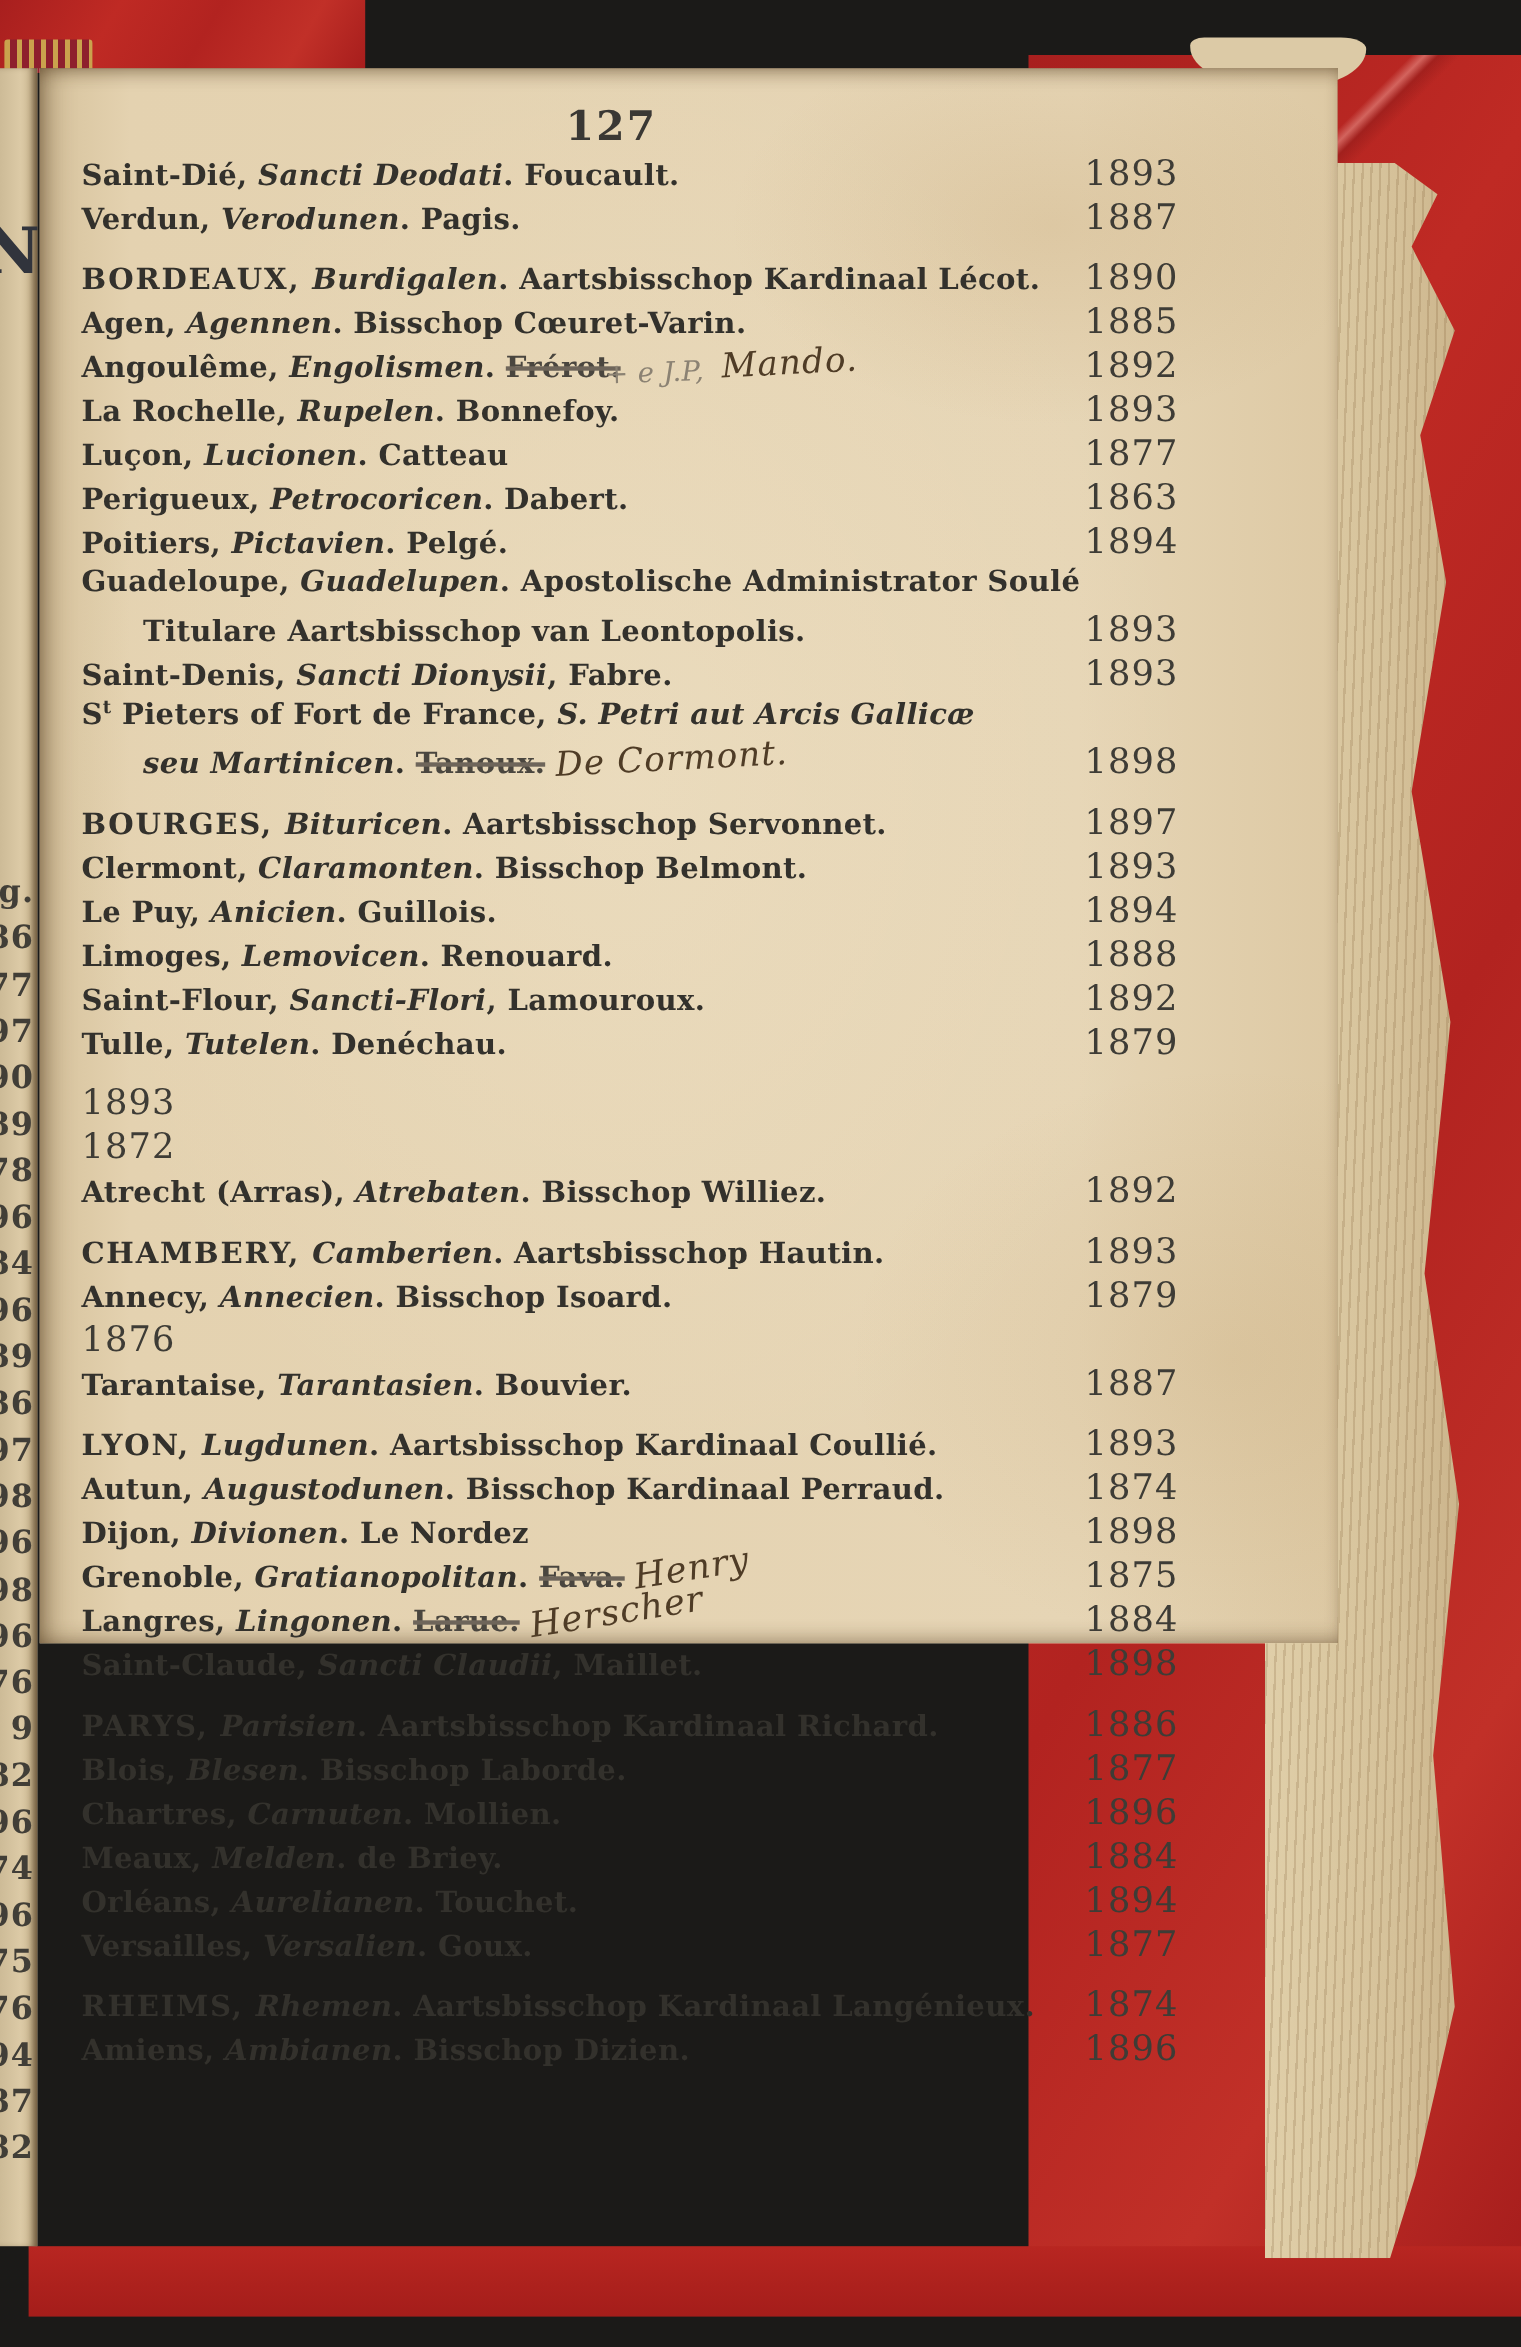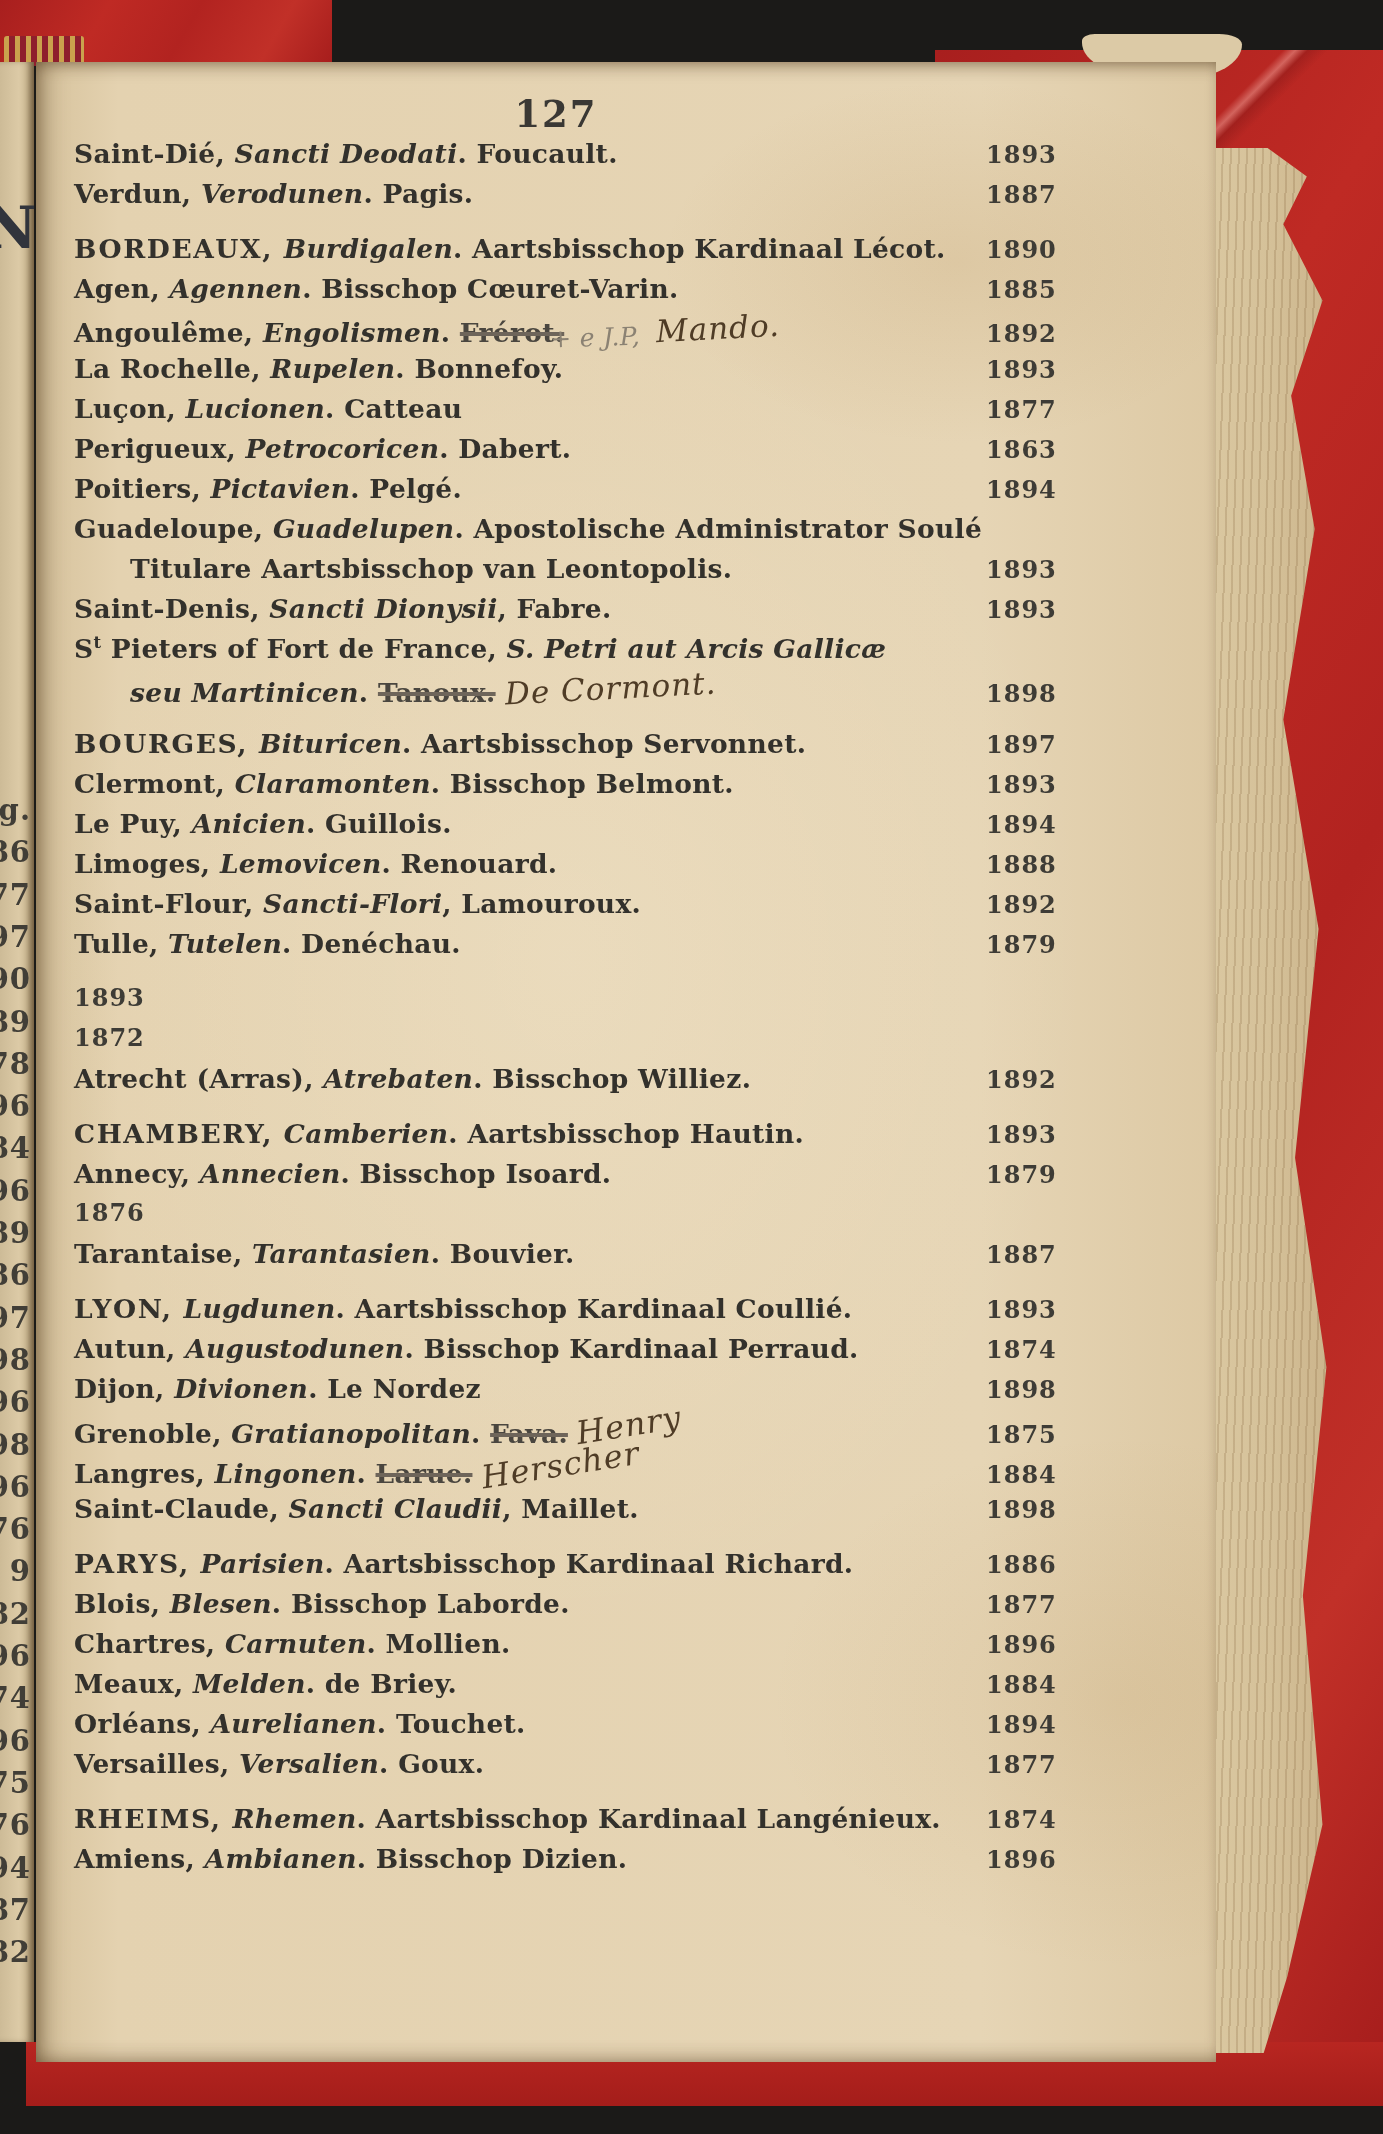--- a/index.html
+++ b/index.html
@@ -30,40 +30,40 @@
 
   
   #left-strip{position:absolute;left:0;top:62px;width:34px;height:1980px;overflow:hidden;
       background:linear-gradient(90deg,#cdbb97,#dccaa6 55%,#c7b38c);
       box-shadow:inset -7px 0 7px -3px rgba(60,38,16,.65);}
   #left-letter{position:absolute;left:-16px;font-size:58px;font-weight:700;color:#31343c;}
   .frag{position:absolute;right:3px;font-size:29px;font-weight:700;color:#413e37;
       white-space:nowrap;letter-spacing:1px;}
 
   
-  #main-page{position:absolute;left:36px;top:62px;width:1180px;height:2000px;
+  #main-page{position:absolute;left:36px;top:62px;width:1180px;height:1432px;
       background:
         radial-gradient(ellipse 420px 260px at 78% 10%,rgba(165,120,55,.14),transparent 70%),
         radial-gradient(ellipse 500px 380px at 92% 82%,rgba(165,120,55,.12),transparent 70%),
         radial-gradient(ellipse 700px 900px at 45% 45%,rgba(255,248,228,.20),transparent 75%),
         linear-gradient(90deg,#d6c29c 0%,#e4d2b0 7%,#e6d5b5 80%,#ddc9a4 100%);
       box-shadow:inset 16px 0 26px -12px rgba(70,45,18,.55),
                  inset 0 10px 18px -10px rgba(70,45,18,.6),
                  inset 0 -12px 20px -12px rgba(70,45,18,.45);
       color:#33312c;}
   #page-number{position:absolute;left:20px;top:30px;width:1000px;text-align:center;
       font-size:37px;font-weight:700;letter-spacing:2px;color:#3a3834;}
   #entries{position:absolute;left:38px;top:76px;width:1004px;}
 
   .entry-line{display:flex;align-items:baseline;height:40px;}
   .entry-line.group-start{margin-top:15px;}
   .entry-line.indent .entry-text{padding-left:56px;}
   .entry-text{flex:1 1 auto;font-size:26.5px;font-weight:700;white-space:nowrap;
       letter-spacing:.3px;}
-  .entry-year{flex:0 0 92px;font-size:24px;font-weight:700;color:#3e3c36;
+  .entry-year{flex:0 0 92px;font-size:32px;font-weight:400;color:#3e3c36;
       letter-spacing:1px;}
 
   .seg-i{font-style:italic;}
   .seg-c{letter-spacing:1.6px;}
   .seg-sup{vertical-align:super;font-size:.62em;}
   .seg-s{text-decoration:line-through;text-decoration-thickness:3.5px;
       text-decoration-color:#6e655a;color:#4a463f;}
   .seg-hw{font-style:italic;font-weight:500;color:#4f3c26;font-size:31px;
       display:inline-block;transform:rotate(-3deg) translateY(-3px);letter-spacing:1px;}
   .seg-hws{font-style:italic;font-weight:500;color:#4f3c26;font-size:32px;

